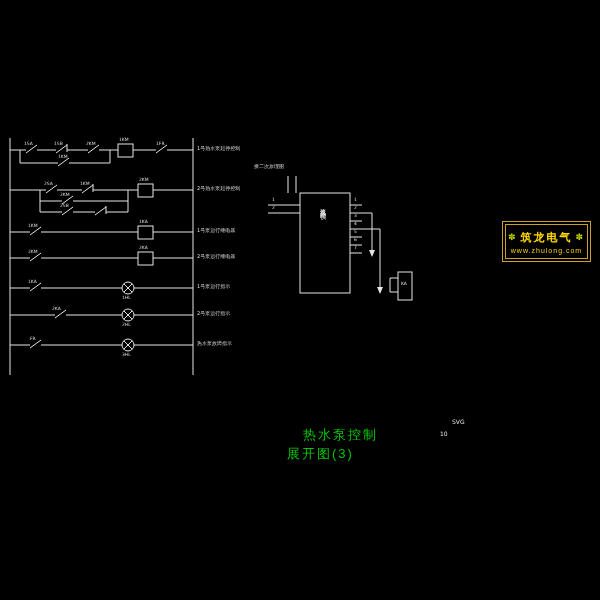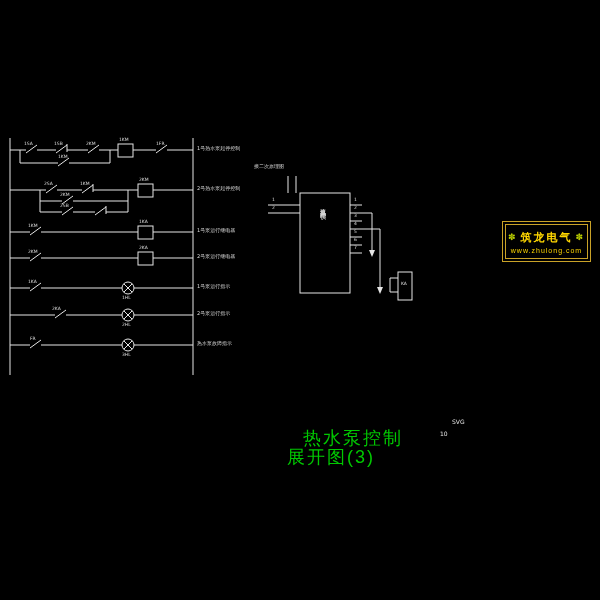--- a/index.html
+++ b/index.html
@@ -6,21 +6,21 @@
   .canvas{position:relative;width:600px;height:600px;background:#000;overflow:hidden;
           font-family:"DejaVu Sans",sans-serif;}
   .canvas svg{position:absolute;left:0;top:0;}
   svg line, svg rect, svg circle, svg polyline{stroke:#e6e6e6;stroke-width:1;fill:none;}
   svg .fill{fill:#e6e6e6;stroke:none;}
   .lbl{position:absolute;color:#dcdcdc;font-size:4.5px;line-height:1;white-space:nowrap;}
   .rlbl{position:absolute;color:#dcdcdc;font-size:5px;line-height:1;white-space:nowrap;}
   .note{position:absolute;color:#dcdcdc;font-size:5px;line-height:1.3;white-space:nowrap;}
   .vtext{position:absolute;writing-mode:vertical-rl;text-orientation:upright;
          color:#dcdcdc;font-size:6px;letter-spacing:1px;line-height:1;}
-  .title{position:absolute;color:#00c800;font-size:18px;letter-spacing:2px;
+  .title{position:absolute;color:#00c800;font-size:13px;letter-spacing:2px;
          font-family:"Liberation Sans",sans-serif;white-space:nowrap;}
   .wsmall{position:absolute;color:#e6e6e6;font-size:6px;line-height:1;white-space:nowrap;}
   .logo{position:absolute;left:502px;top:221px;width:89px;height:41px;
         border:1px solid #c9a227;box-sizing:border-box;background:#000;}
   .logo-inner{position:absolute;left:2px;top:2px;right:2px;bottom:2px;
         border:1px solid #c9a227;display:flex;flex-direction:column;
         align-items:center;justify-content:center;gap:2px;}
   .logo-line1{color:#ffd700;font-size:11px;font-weight:bold;letter-spacing:2px;
         font-family:"Liberation Serif",serif;display:flex;align-items:center;gap:3px;}
   .logo-line1 .flower{color:#bcd000;font-size:9px;font-weight:normal;}

